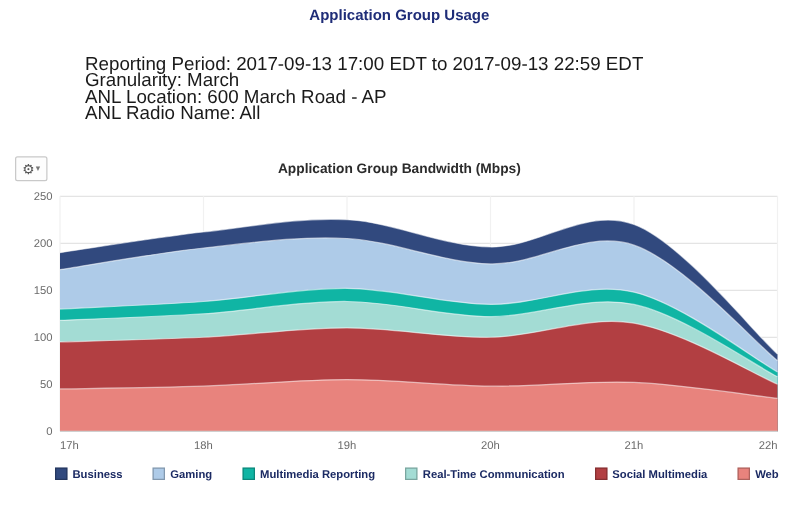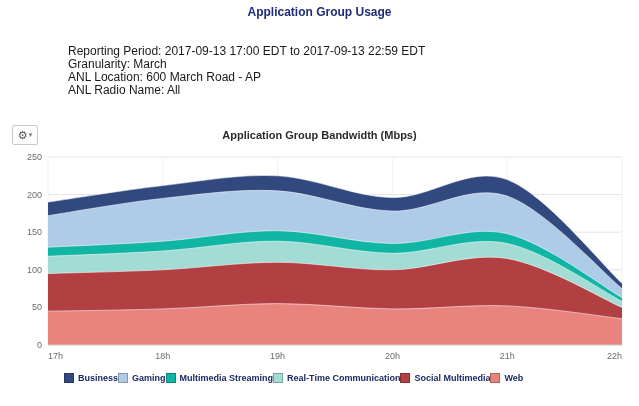--- a/index.html
+++ b/index.html
@@ -1,27 +1,27 @@
 <!DOCTYPE html>
 <html><head>
 <meta charset="utf-8">
 <style>
   html,body{margin:0;padding:0;background:#ffffff;}
   body{width:639px;height:406px;font-family:"Liberation Sans",sans-serif;overflow:hidden;position:relative;}
   .page{width:639px;height:332px;position:relative;}
   .page-title{margin:0;padding-top:5px;text-align:center;font-size:12px;font-weight:bold;color:#1f2d78;}
-  .meta{margin:26px 0 0 68px;font-size:12px;color:#1a1a1a;line-height:13px;}
+  .meta{margin:26px 0 0 68px;font-size:15px;color:#1a1a1a;line-height:13px;}
   .meta div{white-space:nowrap;}
   .chart-section{position:relative;margin-top:26px;}
   .chart-header{position:relative;height:24px;}
   .chart-title{margin:0;text-align:center;font-size:11px;font-weight:bold;color:#2b2b2b;padding-top:6px;}
   .options-btn{position:absolute;left:12px;top:2px;width:26px;height:20px;background:#fdfdfd;border:1px solid #c9c9c9;border-radius:2px;font-size:11px;color:#555;cursor:pointer;display:flex;align-items:center;justify-content:center;gap:1px;padding:0;}
   .options-btn .chev{font-size:7px;color:#777;}
   .chart-wrap{margin-left:8px;}
-  #legend{display:flex;align-items:center;padding:4px 16px 0 64px;}
+  #legend{display:flex;justify-content:space-between;align-items:center;padding:4px 16px 0 44px;}
   .legend-item{display:flex;align-items:center;gap:4px;font-size:9px;font-weight:bold;color:#1b2a63;cursor:pointer;white-space:nowrap;}
   .swatch{display:inline-block;width:10px;height:10px;border:1px solid rgba(0,0,0,0.25);box-sizing:border-box;}
 </style>
 </head>
 <body>
 
 <div class="page">
   <h1 class="page-title">Application Group Usage</h1>
 
   <div class="meta">
@@ -84,21 +84,21 @@
         <span class="legend-item">
           <span class="swatch" style="background: rgb(49, 73, 126);"></span>
           <span>Business</span>
         </span>
         <span class="legend-item">
           <span class="swatch" style="background: rgb(174, 203, 232);"></span>
           <span>Gaming</span>
         </span>
         <span class="legend-item">
           <span class="swatch" style="background: rgb(16, 181, 164);"></span>
-          <span>Multimedia Streaming</span>
+          <span>Multimedia Reporting</span>
         </span>
         <span class="legend-item">
           <span class="swatch" style="background: rgb(163, 220, 212);"></span>
           <span>Real-Time Communication</span>
         </span>
         <span class="legend-item">
           <span class="swatch" style="background: rgb(178, 63, 66);"></span>
           <span>Social Multimedia</span>
         </span>
         <span class="legend-item">

